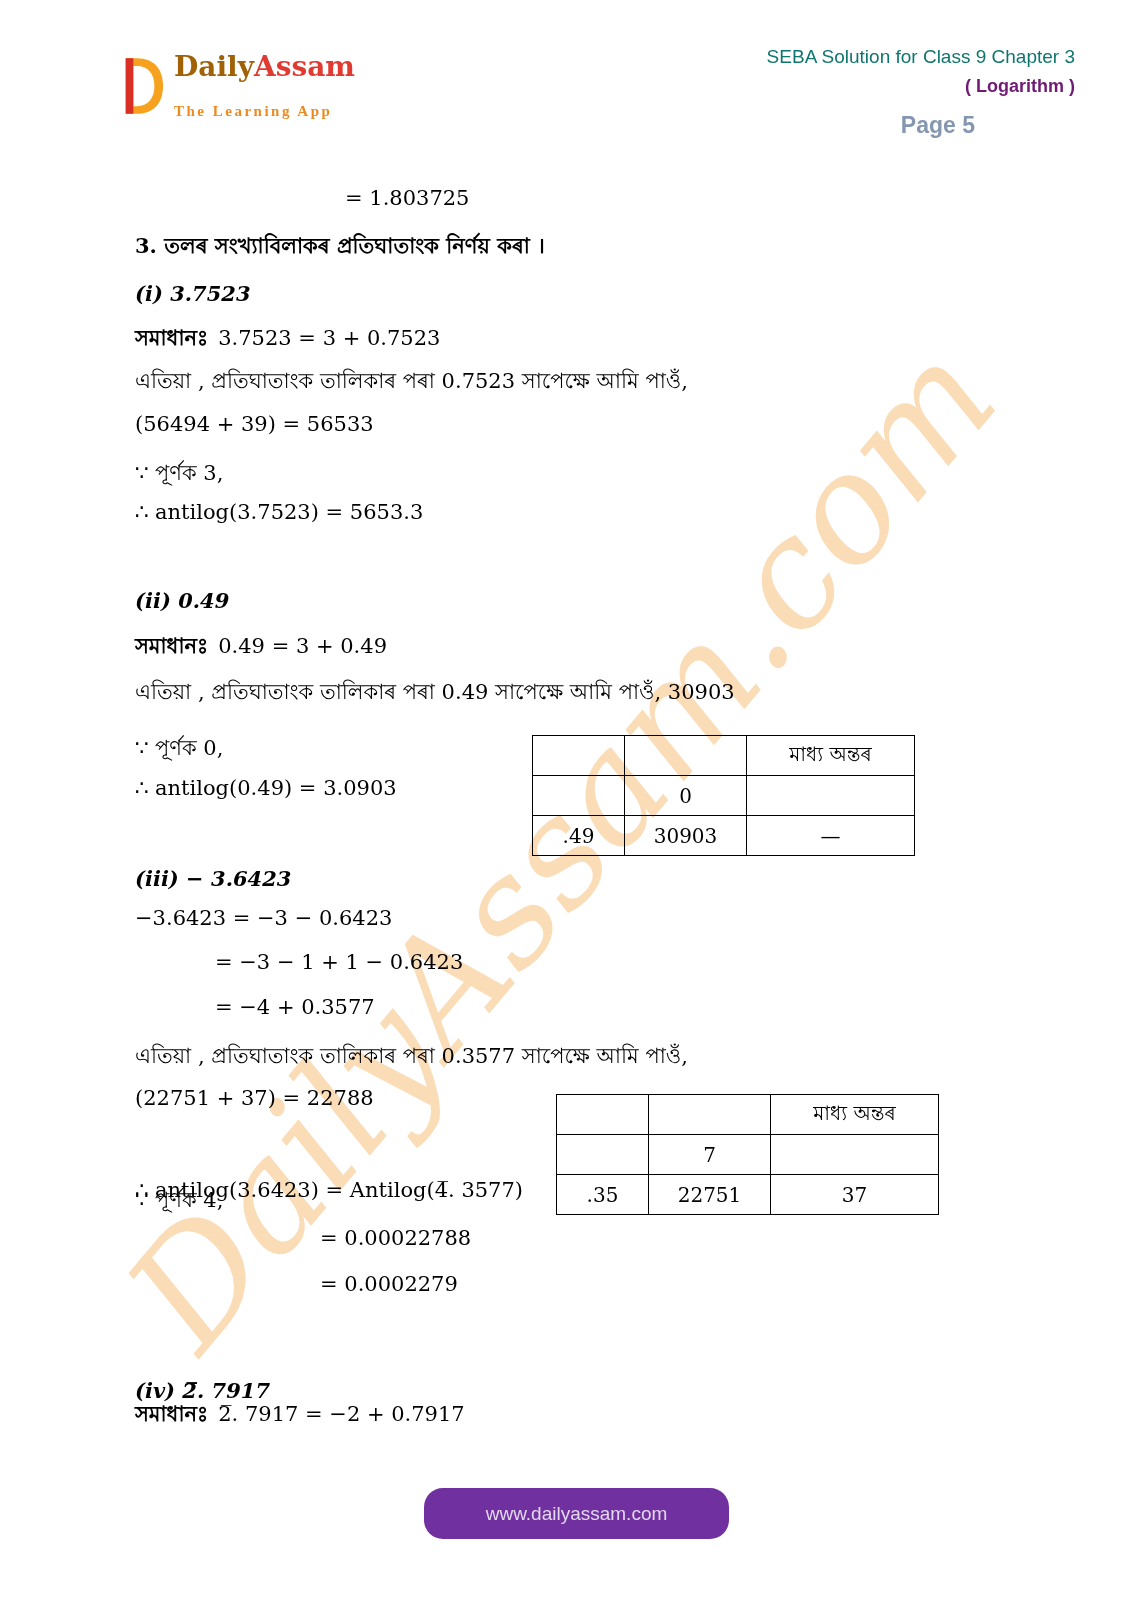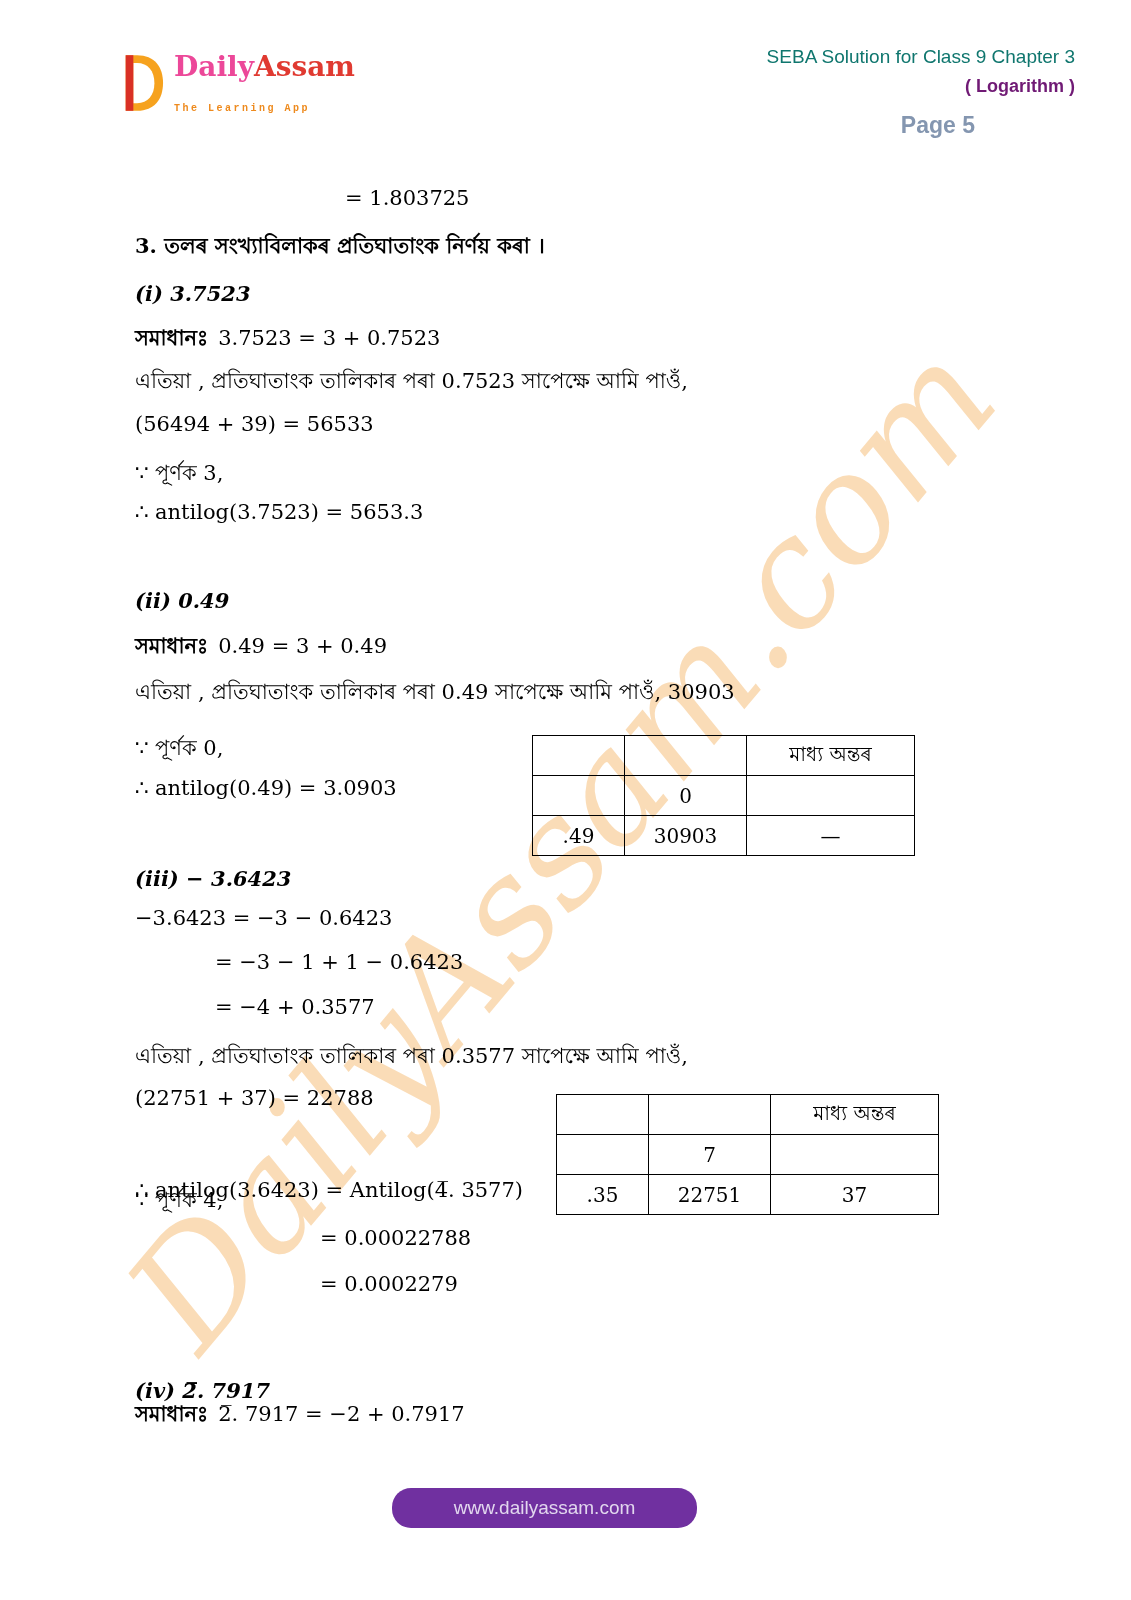--- a/index.html
+++ b/index.html
@@ -25,23 +25,23 @@
     font-size:150px;
     white-space:nowrap;
     text-align:center;
     color:rgba(243,178,96,0.45);
     pointer-events:none;
   }
 
   
   .logo { position:absolute; left:118px; top:52px; display:flex; align-items:center; gap:10px; }
   .brand { font-family:"DejaVu Serif", serif; font-weight:bold; font-size:28px; line-height:1.1; }
-  .brand-daily { color:#ec4899; }
+  .brand-daily { color:#a16207; }
   .brand-assam { color:#E03A31; }
-  .tagline { font-family:Liberation Mono, monospace; font-weight:bold; font-size:10px; letter-spacing:2.5px; color:#EE8A1D; margin-top:20px; }
+  .tagline { font-family:Liberation Serif, serif; font-weight:bold; font-size:15px; letter-spacing:2.5px; color:#EE8A1D; margin-top:20px; }
 
   .hdr-title { position:absolute; right:56px; top:46px; font-weight:normal; font-size:19px; color:#0f766e; text-align:right; }
   .hdr-sub   { position:absolute; right:56px; top:76px; font-weight:bold; font-size:18px; color:#701a75; text-align:right; }
   .hdr-page  { position:absolute; right:156px; top:112px; font-weight:bold; font-size:23px; color:#8496B0; }
 
   
   .line {
     position:absolute;
     left:135px;
     font-family:"DejaVu Serif","DejaVu Sans", serif;
@@ -64,22 +64,22 @@
     background:transparent;
   }
   .logtable td { border:1.6px solid #000; text-align:center; height:40px; padding:0 6px; }
   .logtable .c1 { width:92px; }
   .logtable .c2 { width:122px; }
   .logtable .c3 { width:168px; }
 
   
   .footer-pill {
     position:absolute;
-    left:392px; top:1488px;
-    width:305px; height:40px;
+    left:424px; top:1488px;
+    width:305px; height:51px;
     background:#7030A0;
     border-radius:19px;
     display:flex; align-items:center; justify-content:center;
     cursor:pointer;
     z-index:1;
   }
   .footer-pill span { color:#E2D7EE; font-size:19px; font-family:"Liberation Sans", sans-serif; }
 </style>
 </head>
 <body>

